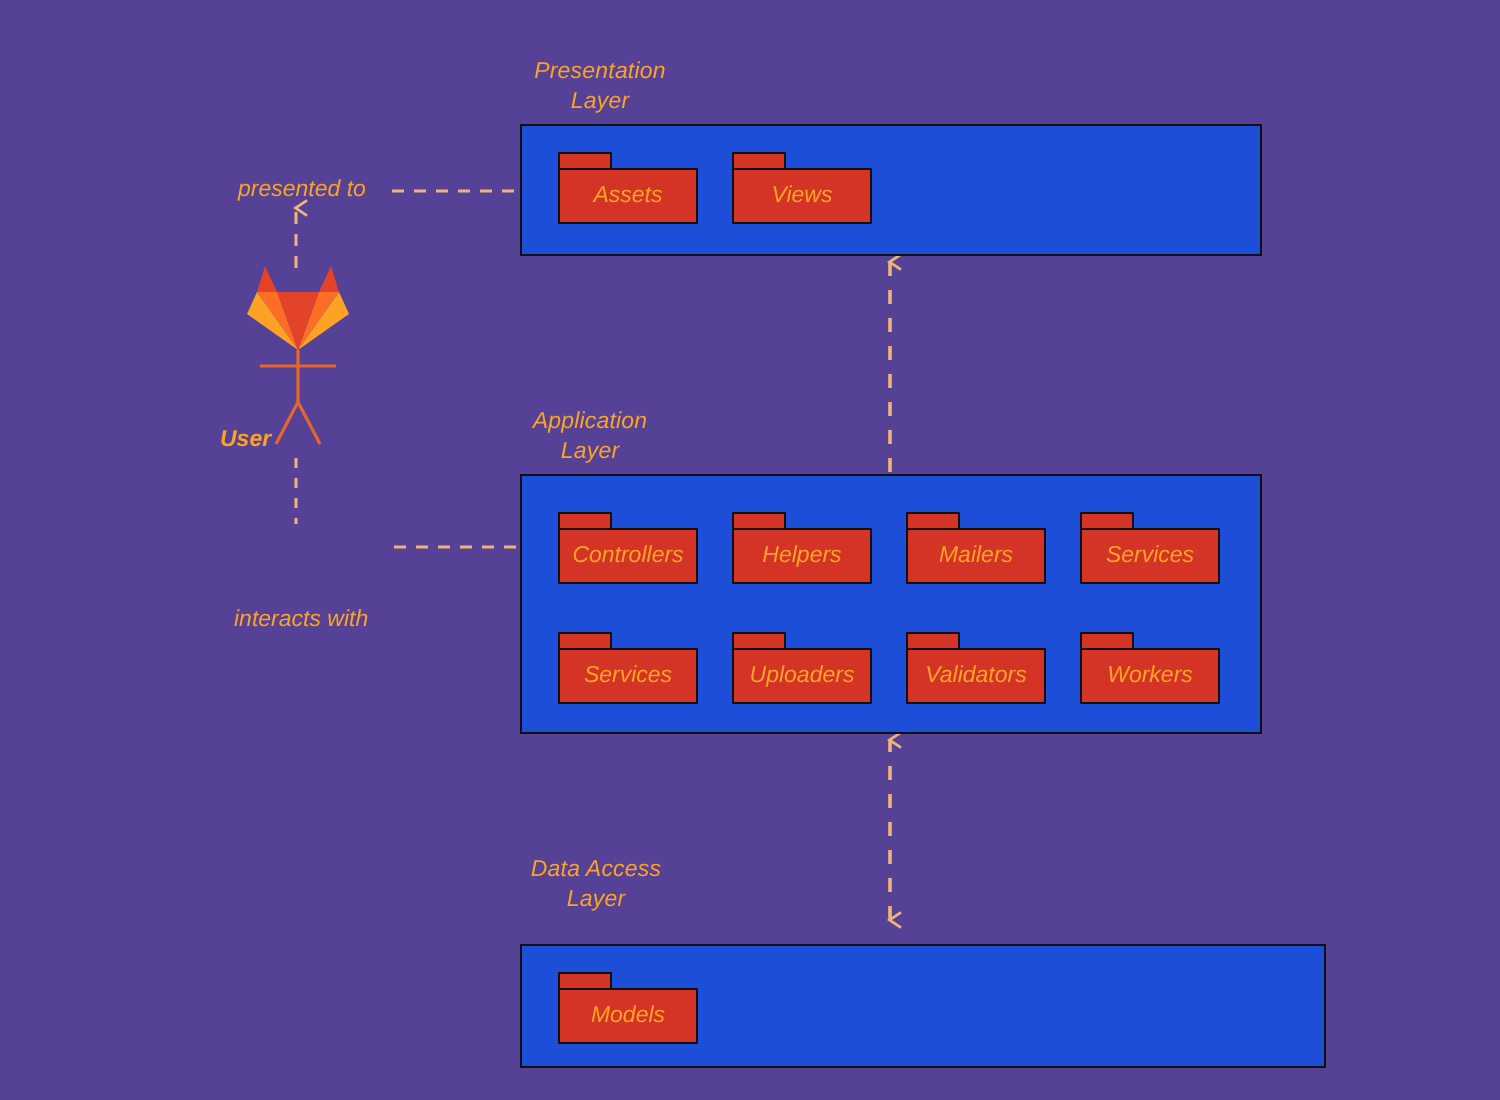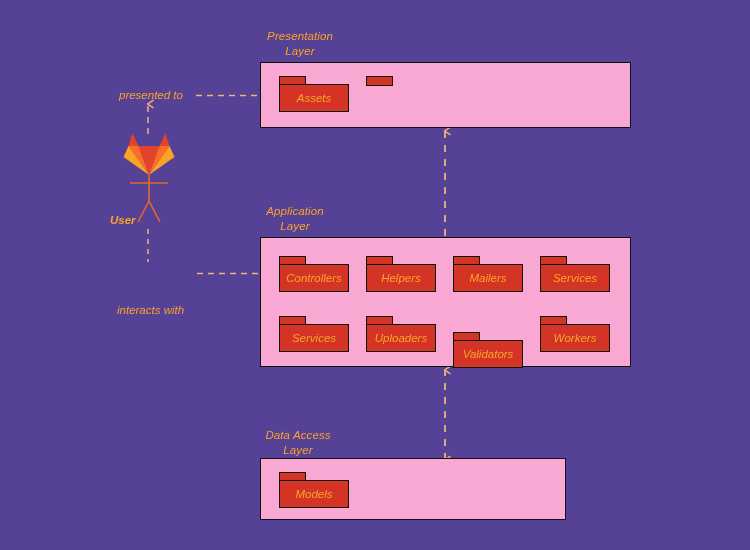--- a/index.html
+++ b/index.html
@@ -22,27 +22,27 @@
   .svg-layer {
     position: absolute;
     top: 0;
     left: 0;
     width: 750px;
     height: 550px;
   }
   
   .layer-box {
     position: absolute;
-    background: #f9a8d4;
+    background: #1d4ed8;
     border: 1.6px solid #11100f;
     box-sizing: border-box;
   }
   #presentation-box { left: 260px; top: 62px; width: 371px; height: 66px; }
   #application-box  { left: 260px; top: 237px; width: 371px; height: 130px; }
-  #dataaccess-box   { left: 260px; top: 458px; width: 306px; height: 62px; }
+  #dataaccess-box   { left: 260px; top: 472px; width: 403px; height: 62px; }
 
   
   .layer-title {
     position: absolute;
     color: #fca326;
     font-size: 11.5px;
     line-height: 15px;
     text-align: center;
     white-space: pre-line;
     letter-spacing: 0.1px;
@@ -153,20 +153,23 @@
 
     <div class="folder" style="left:18px; top:13px;">
       <div class="tab"></div>
       <div class="body">
         <span>Assets</span>
       </div>
     </div>
 
     <div class="folder" style="left:105px; top:13px;">
       <div class="tab"></div>
+      <div class="body">
+        <span>Views</span>
+      </div>
     </div>
   </div>
 
   <div class="layer-title" id="application-title">Application
 Layer</div>
 
   <div class="layer-box" id="application-box">
 
     <div class="folder" style="left:18px; top:18px;">
       <div class="tab"></div>
@@ -203,21 +206,21 @@
       </div>
     </div>
 
     <div class="folder" style="left:105px; top:78px;">
       <div class="tab"></div>
       <div class="body">
         <span>Uploaders</span>
       </div>
     </div>
 
-    <div class="folder" style="left:192px; top:94px;">
+    <div class="folder" style="left:192px; top:78px;">
       <div class="tab"></div>
       <div class="body">
         <span>Validators</span>
       </div>
     </div>
 
     <div class="folder" style="left:279px; top:78px;">
       <div class="tab"></div>
       <div class="body">
         <span>Workers</span>

